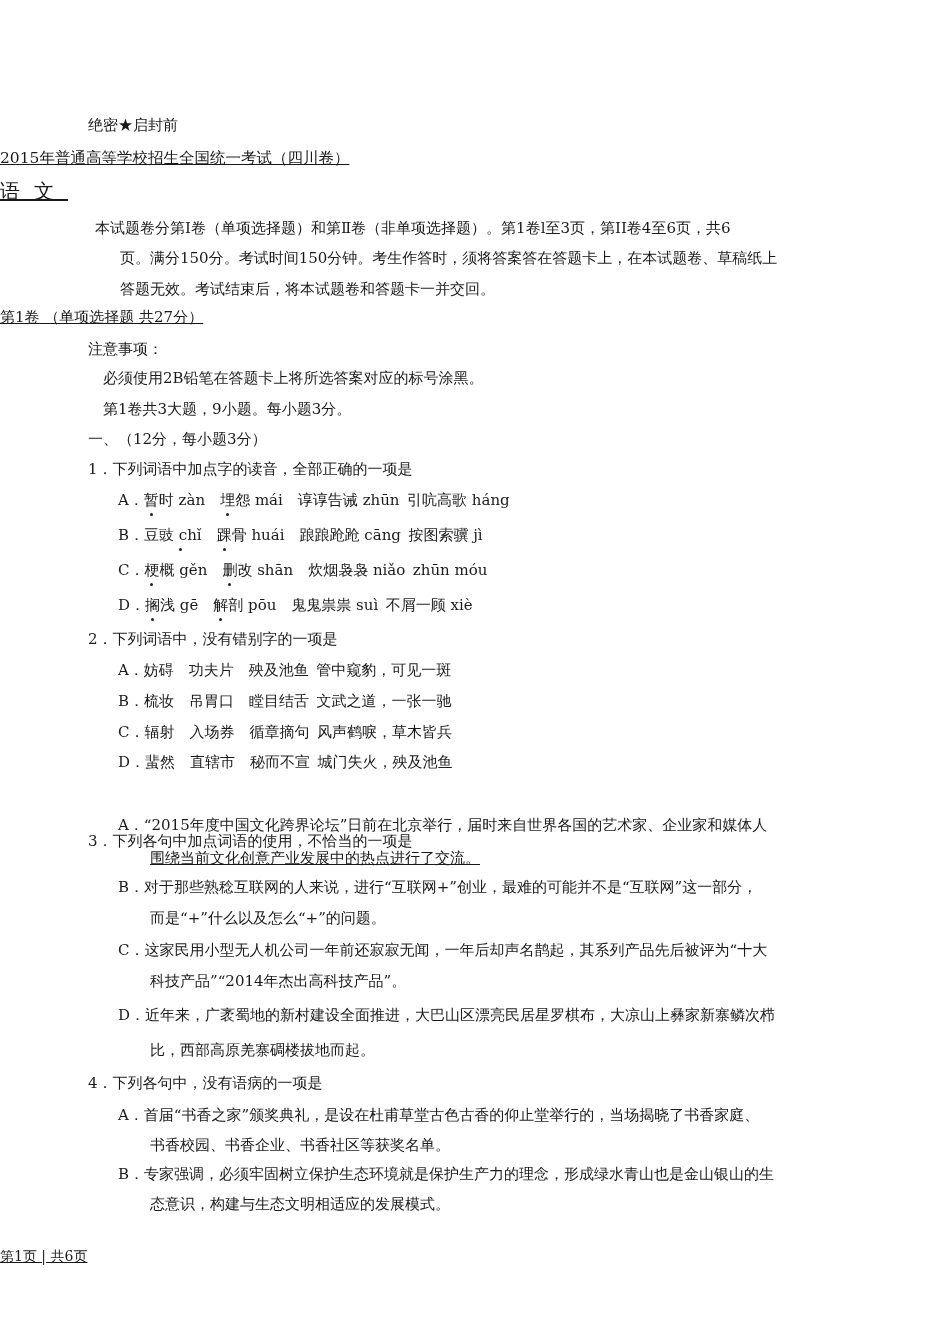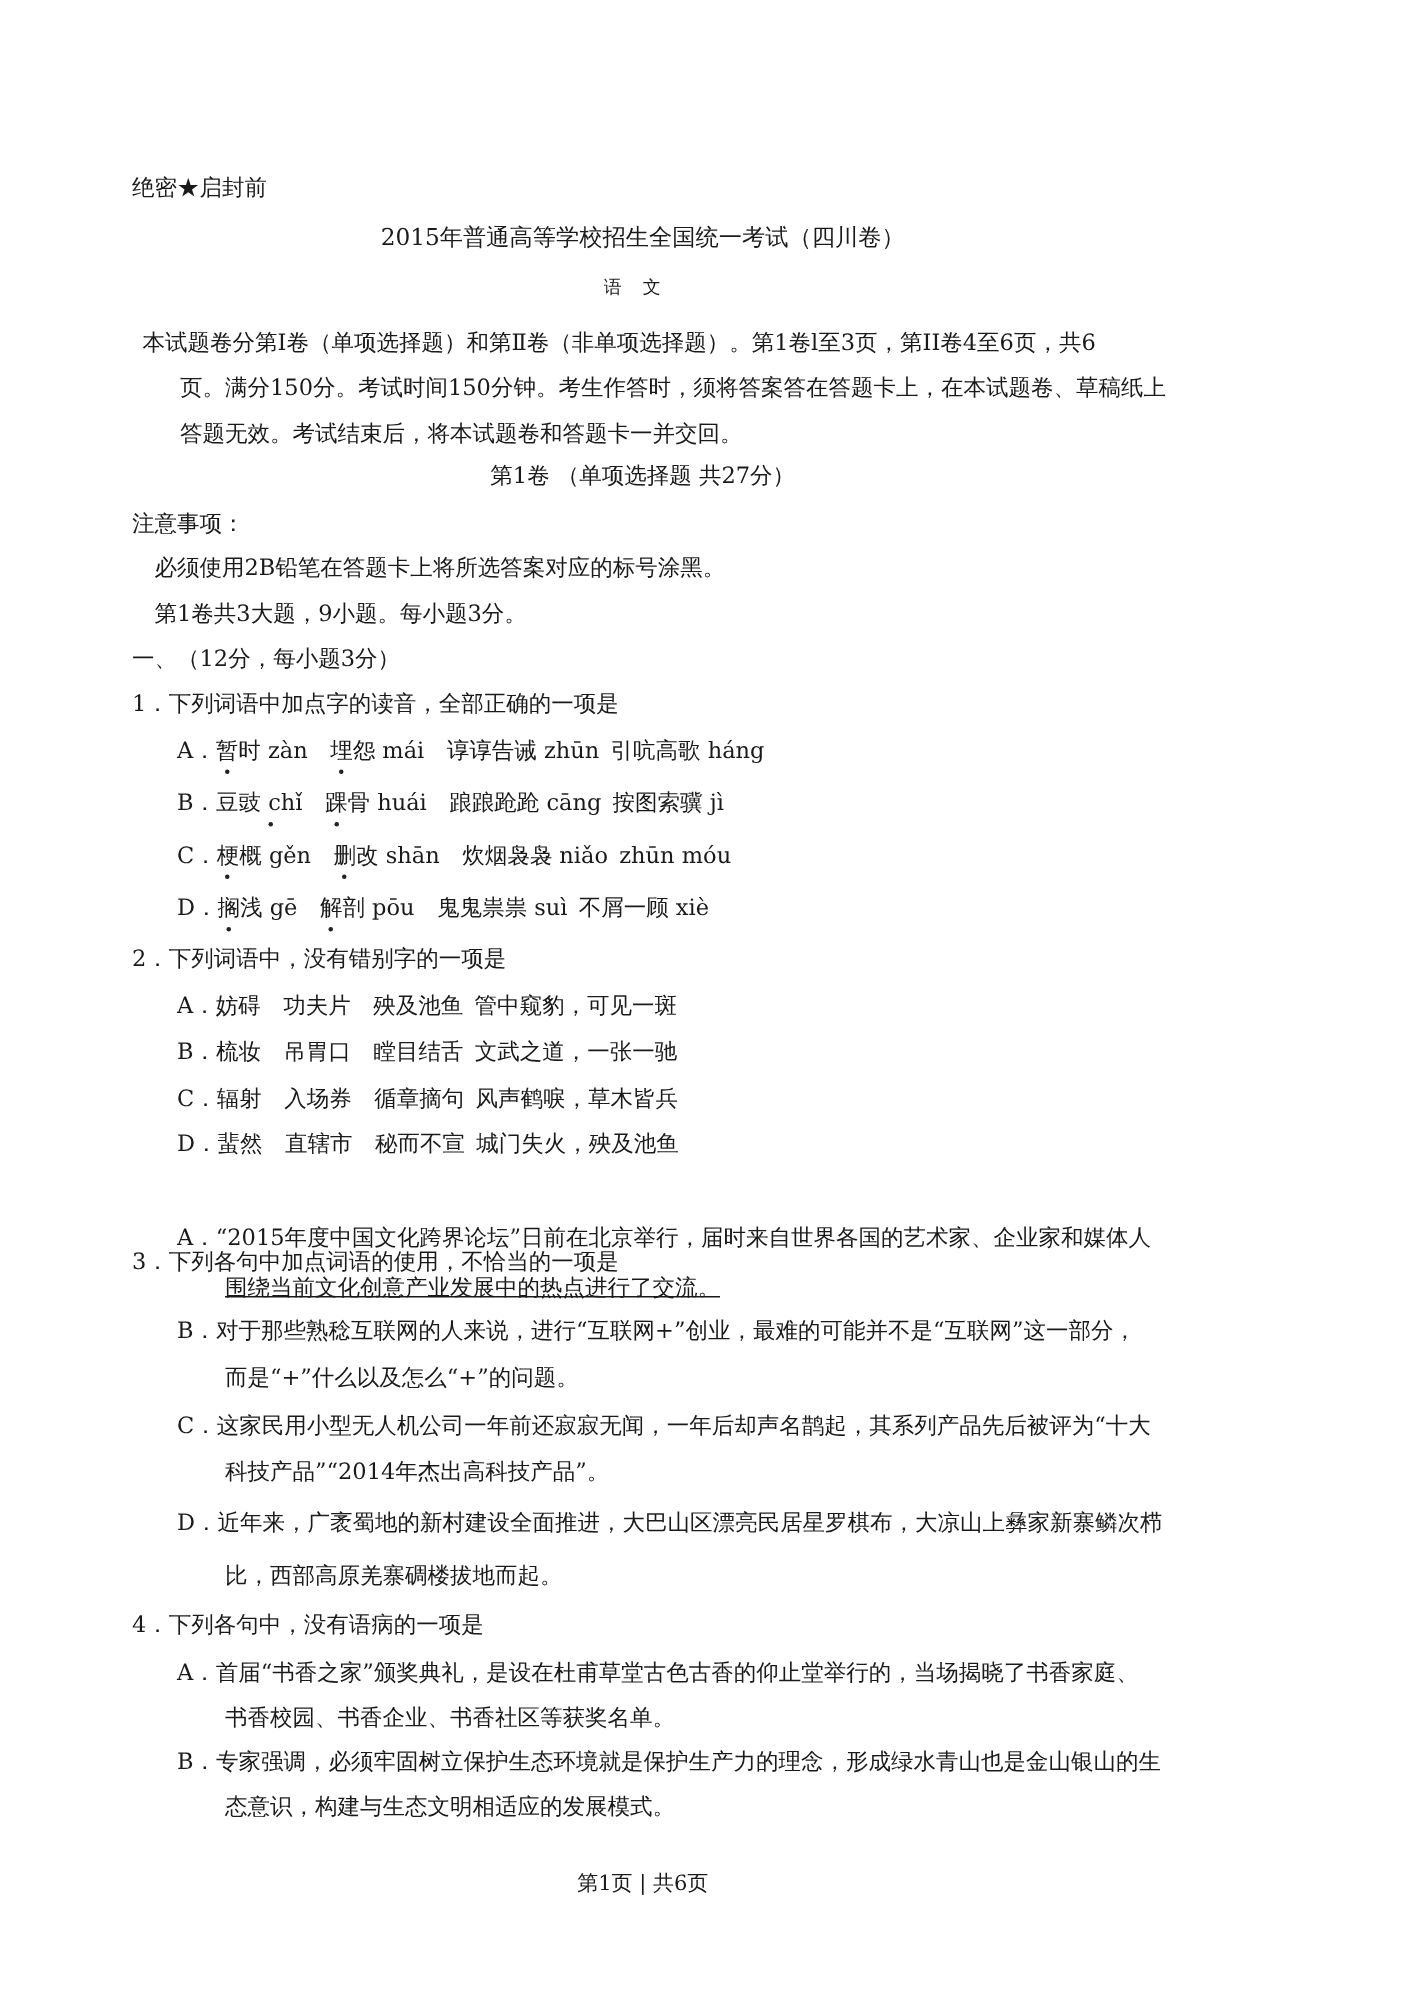--- a/index.html
+++ b/index.html
@@ -2,23 +2,23 @@
 <html><head>
 <meta charset="utf-8">
 <style>
   html, body { margin: 0; padding: 0; background: #ffffff; }
   body {
     width: 950px; height: 1344px; position: relative; overflow: hidden;
     font-family: "DejaVu Serif", "Liberation Serif", serif;
     color: #1a1a1a; font-size: 15px;
   }
   .line { position: absolute; white-space: nowrap; line-height: 20px; text-align: right; }
-  .center { left: 0; width: 857px; text-align: center; }
+  .center { left: 0; width: 857px; text-align: left; text-decoration: underline; }
   .title { font-size: 15.5px; }
-  .subject { font-size: 12px; letter-spacing: 14px; }
+  .subject { font-size: 20px; letter-spacing: 14px; }
   .dot { position: relative; display: inline-block; }
   .dot::after {
     content: ""; position: absolute; left: 50%; bottom: -6px;
     width: 3px; height: 3px; margin-left: -1.5px; border-radius: 50%; background: #222;
   }
   .footer { font-size: 14px; }
 </style>
 </head>
 <body>
 

